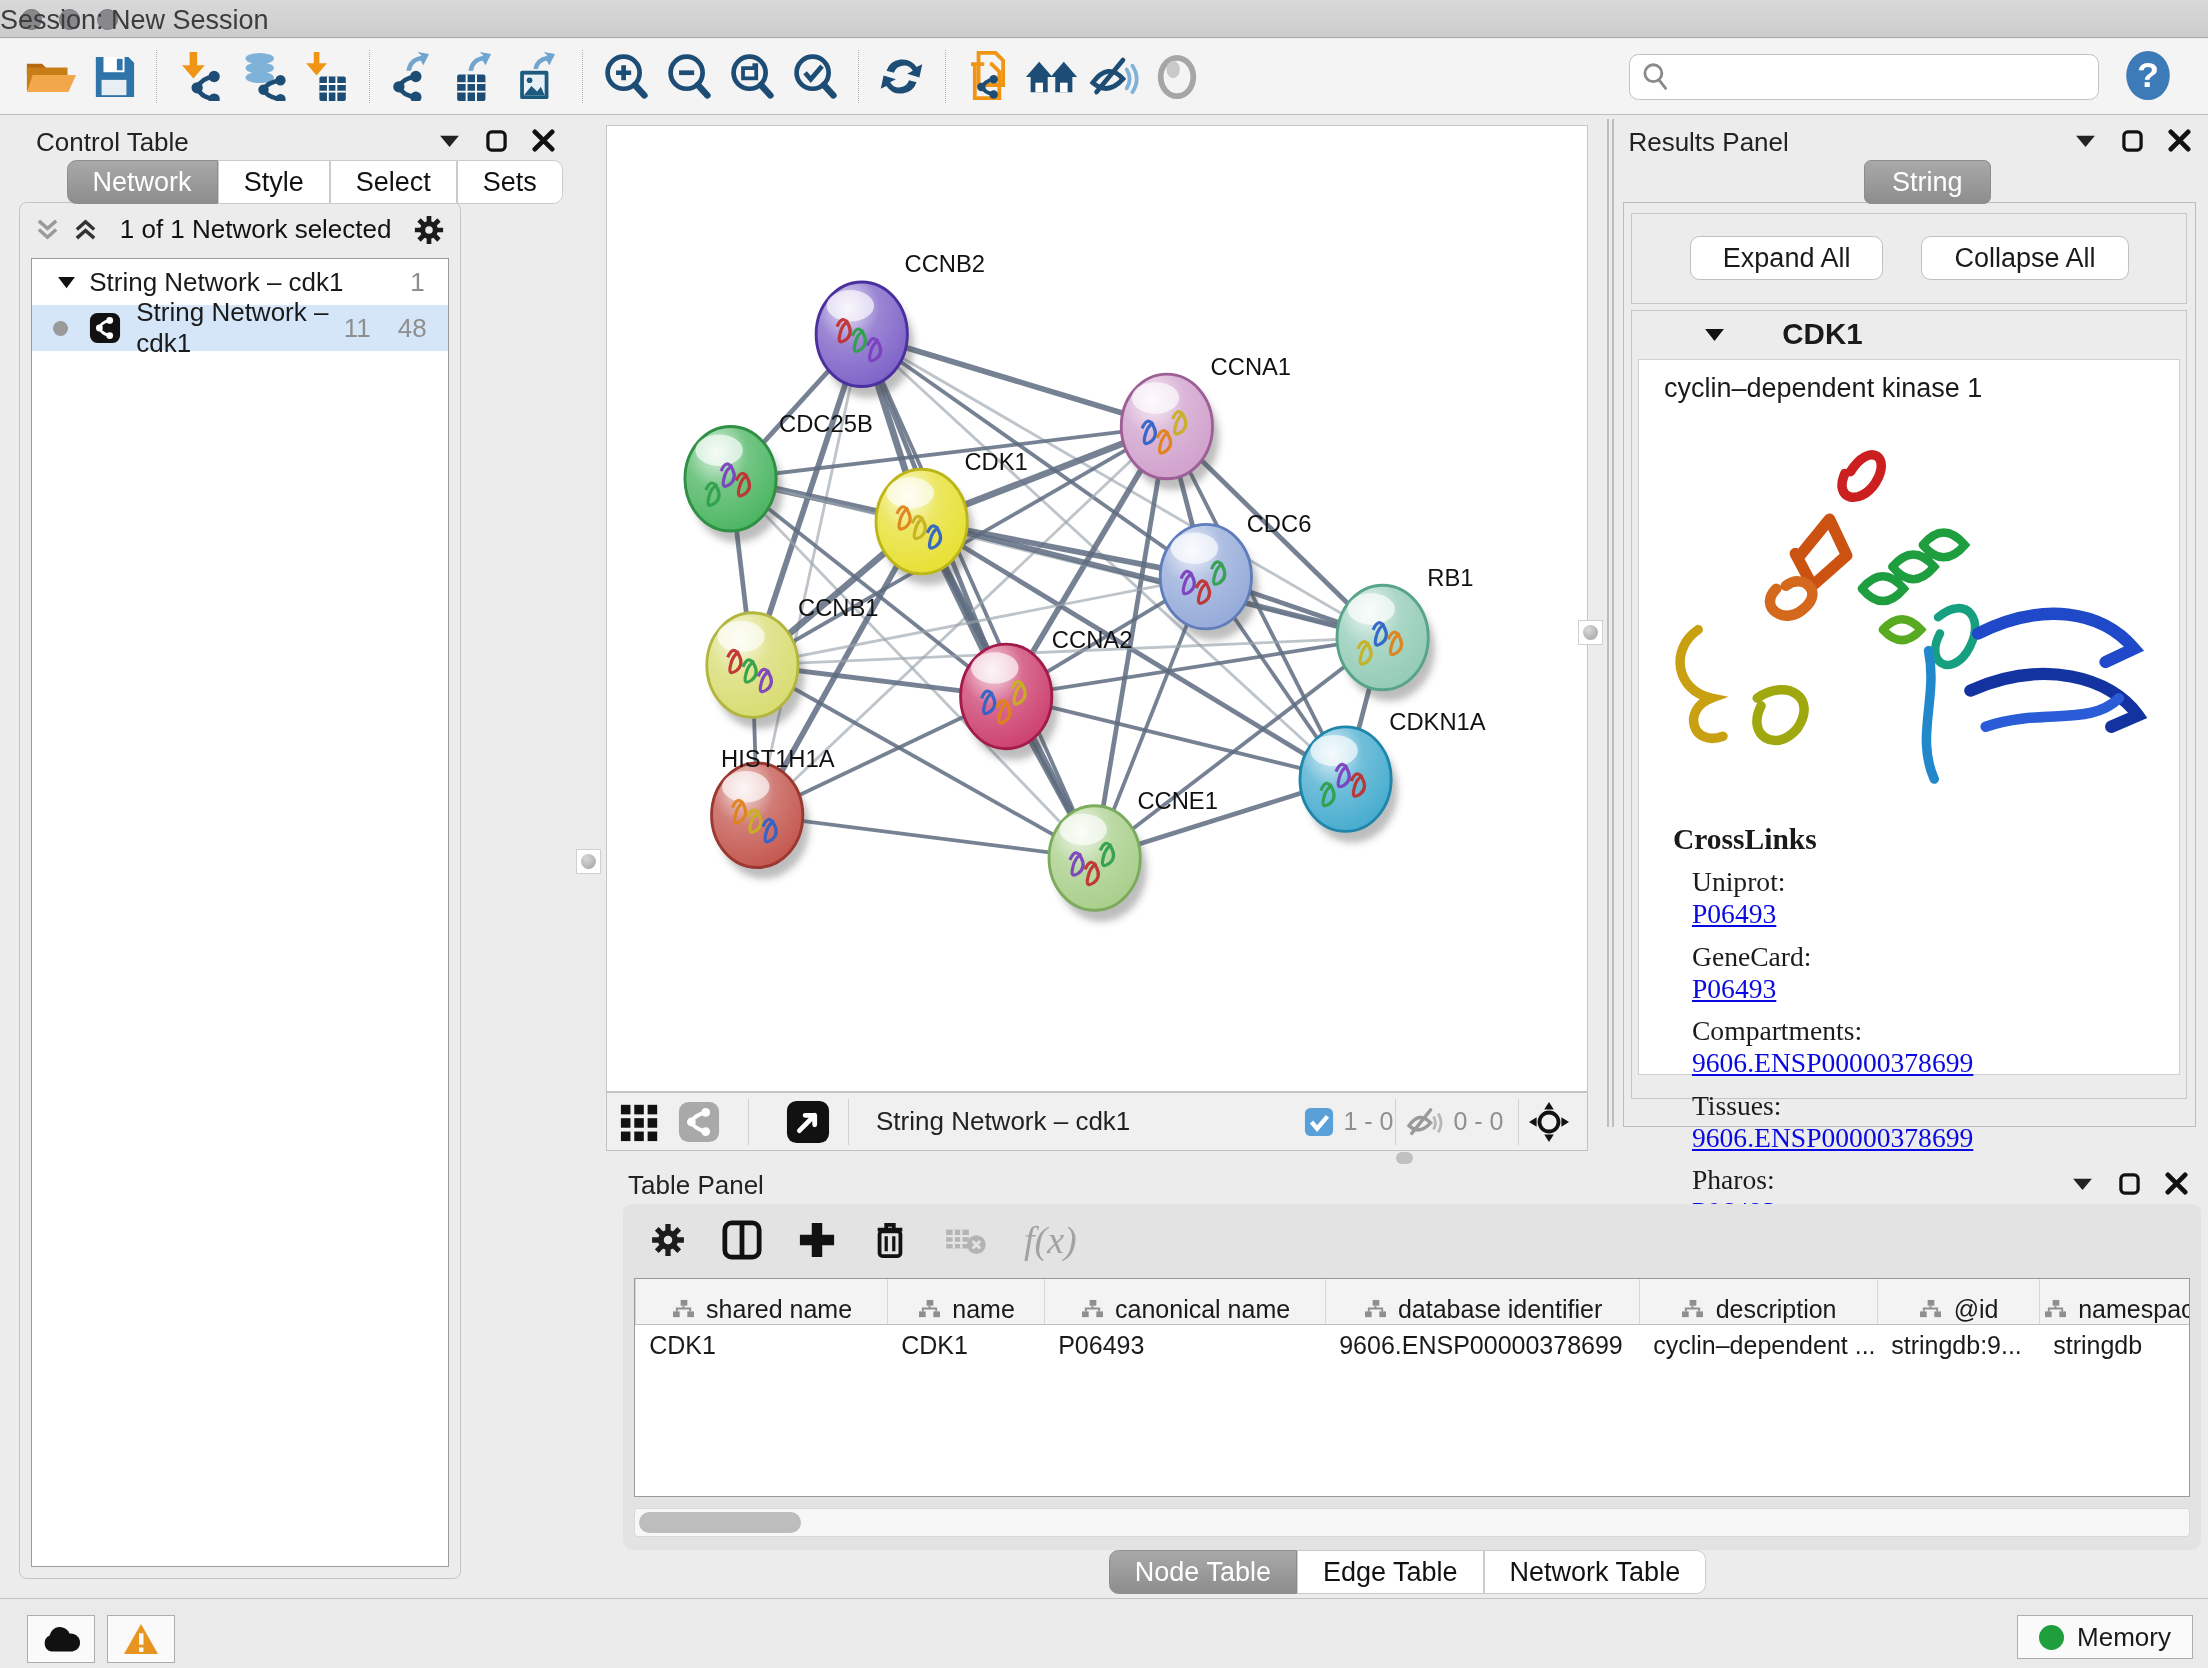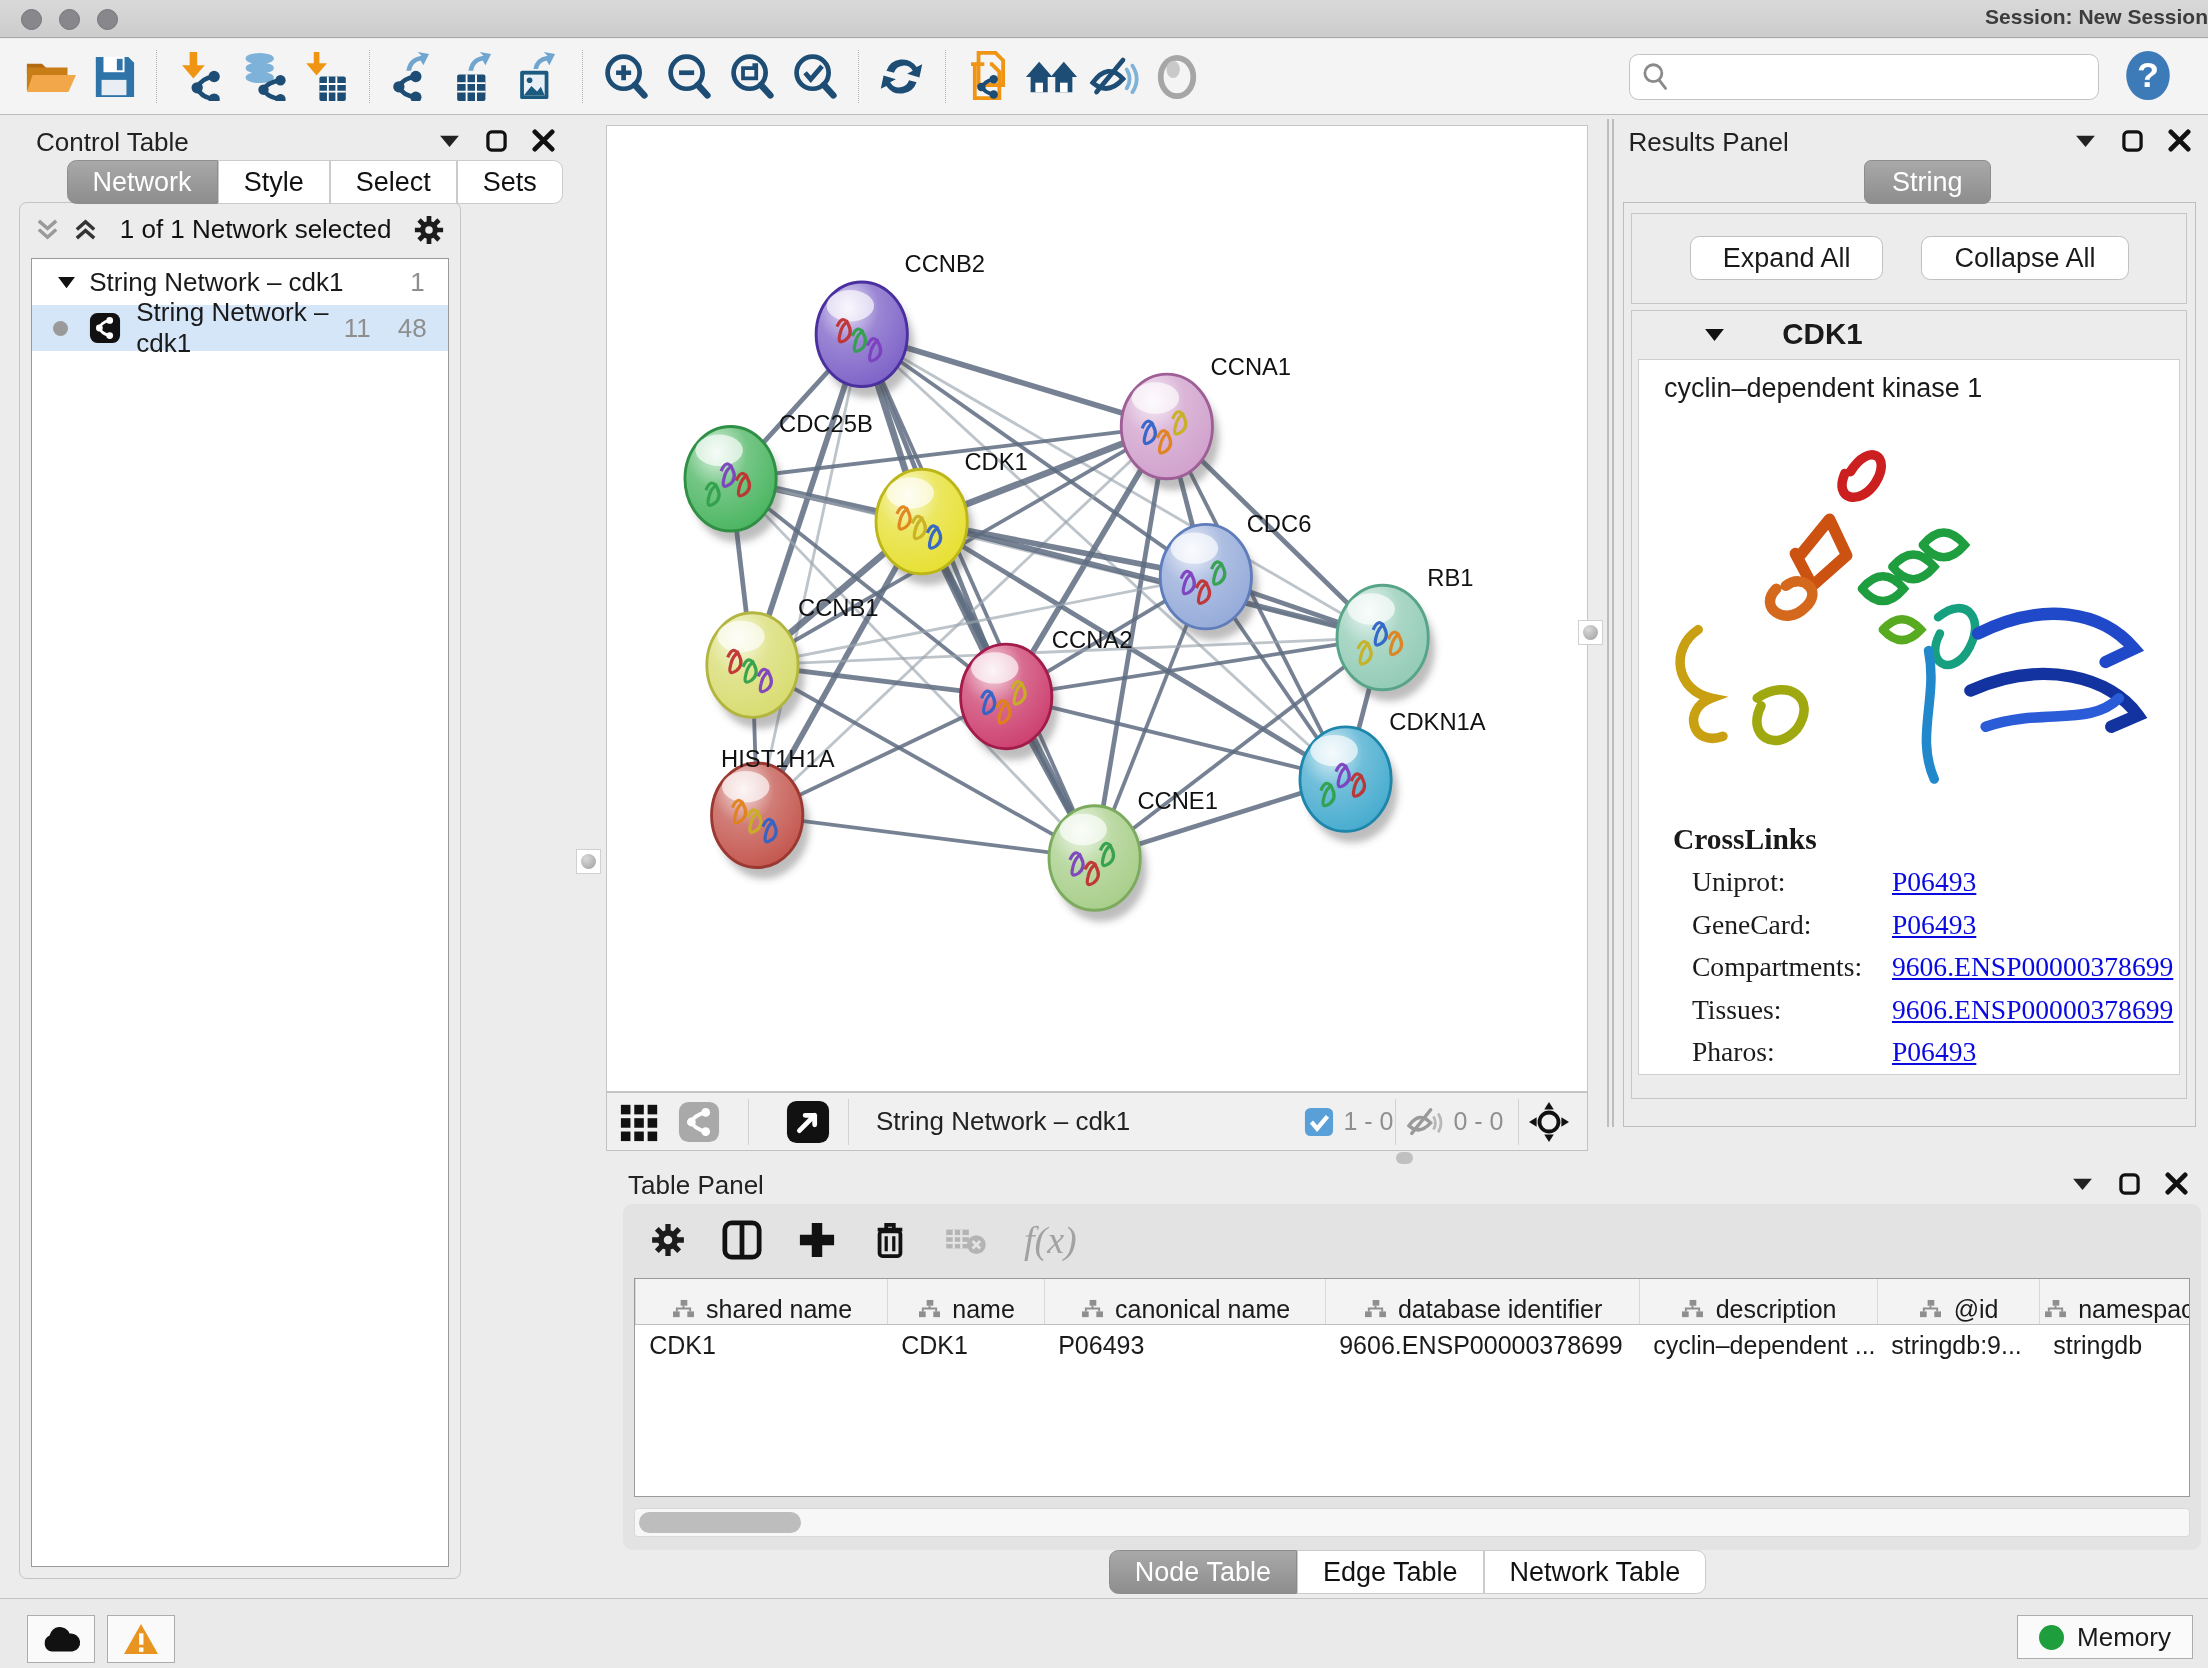--- a/index.html
+++ b/index.html
@@ -4,22 +4,22 @@
 <style>
   * { margin:0; padding:0; box-sizing:border-box; }
   html,body { width:2208px; height:1668px; overflow:hidden; }
   body { font-family:"Liberation Sans","DejaVu Sans",sans-serif; background:#ececec; position:relative; color:#1a1a1a; }
 
   
   .titlebar { position:absolute; left:0; top:0; width:2208px; height:38px;
     background:linear-gradient(#d9d9d9,#cccccc); border-bottom:1px solid #a8a8a8; }
   .traffic { position:absolute; top:8.6px; width:21px; height:21px; border-radius:50%;
     background:#87878c; border:1px solid #737378; }
-  .win-title { position:absolute; left:0; right:0; top:4.8px; text-align:right;
-    font-size:21px; color:#3c3c3c;font-weight:bold; }
+  .win-title { position:absolute; left:0; right:0; top:4.8px; text-align:left;
+    font-size:27px; color:#3c3c3c; }
 
   
   .toolbar { position:absolute; left:0; top:39px; width:2208px; height:76px;
     background:#f4f4f4; border-bottom:1.9px solid #bcbcbc;
     display:flex; align-items:center; padding:0 19px; }
   .tbtn { width:63px; height:61px; display:flex; align-items:center; justify-content:center; }
   .tsep { width:0; height:53px; border-left:1.9px dotted #b2b2b2; margin:0 11.4px; }
   .searchwrap { margin-left:auto; width:470px; height:46px; background:#fff;
     border:1.9px solid #c2c2c2; border-radius:9.5px; display:flex; align-items:center; padding:0 11.4px; }
   .searchwrap input { border:none; outline:none; font-size:25px; flex:1; background:transparent; }
@@ -70,21 +70,21 @@
   .r-btn { height:44px; padding:0 32px; background:#fff; border:1.9px solid #c0c0c0;
     border-radius:9.5px; font-size:27px; display:flex; align-items:center; }
   .r-section { position:absolute; left:7.6px; top:107px; right:7.6px; height:789px; border:1.9px solid #c6c6c6; }
   .r-sechead { height:46px; display:flex; align-items:center; gap:57px; padding-left:72px; }
   .r-gene { font-size:29.5px; font-weight:bold; }
   .r-body { position:absolute; left:5.7px; top:48px; right:5.7px; bottom:23px;
     background:#fff; border:1px solid #cfcfcf; }
   .r-desc { font-size:27px; padding:13.3px 0 0 25px; }
   .xl { font-family:"Liberation Serif","DejaVu Serif",serif; }
   .xl-head { font-size:29.5px; font-weight:bold; padding:5.7px 0 0 34px; }
-  .xl-row { display:flex; font-size:27.6px; padding:10.5px 0 0 53px; }
+  .xl-row { display:flex; font-size:27.6px; padding:10.5px 0 0 53px;flex-direction:column; }
   .xl-row .lbl { width:200px; color:#1b1b1b; }
   .xl-row .lnk { color:#0a0ae0; text-decoration:underline; }
 
   
   .tpanel { position:absolute; left:606px; top:1162px; width:1603px; height:424px; }
   .tp-box { position:absolute; left:17px; top:42px; right:7.6px; height:346px;
     background:#e3e3e3; border-radius:9.5px; }
   .tp-tools { height:72px; display:flex; align-items:center; gap:36px; padding-left:27px; }
   .tp-table { position:absolute; left:11.4px; top:74px; right:11.4px; bottom:53px;
     background:#fff; border:1.9px solid #9a9a9a; overflow:hidden; }

